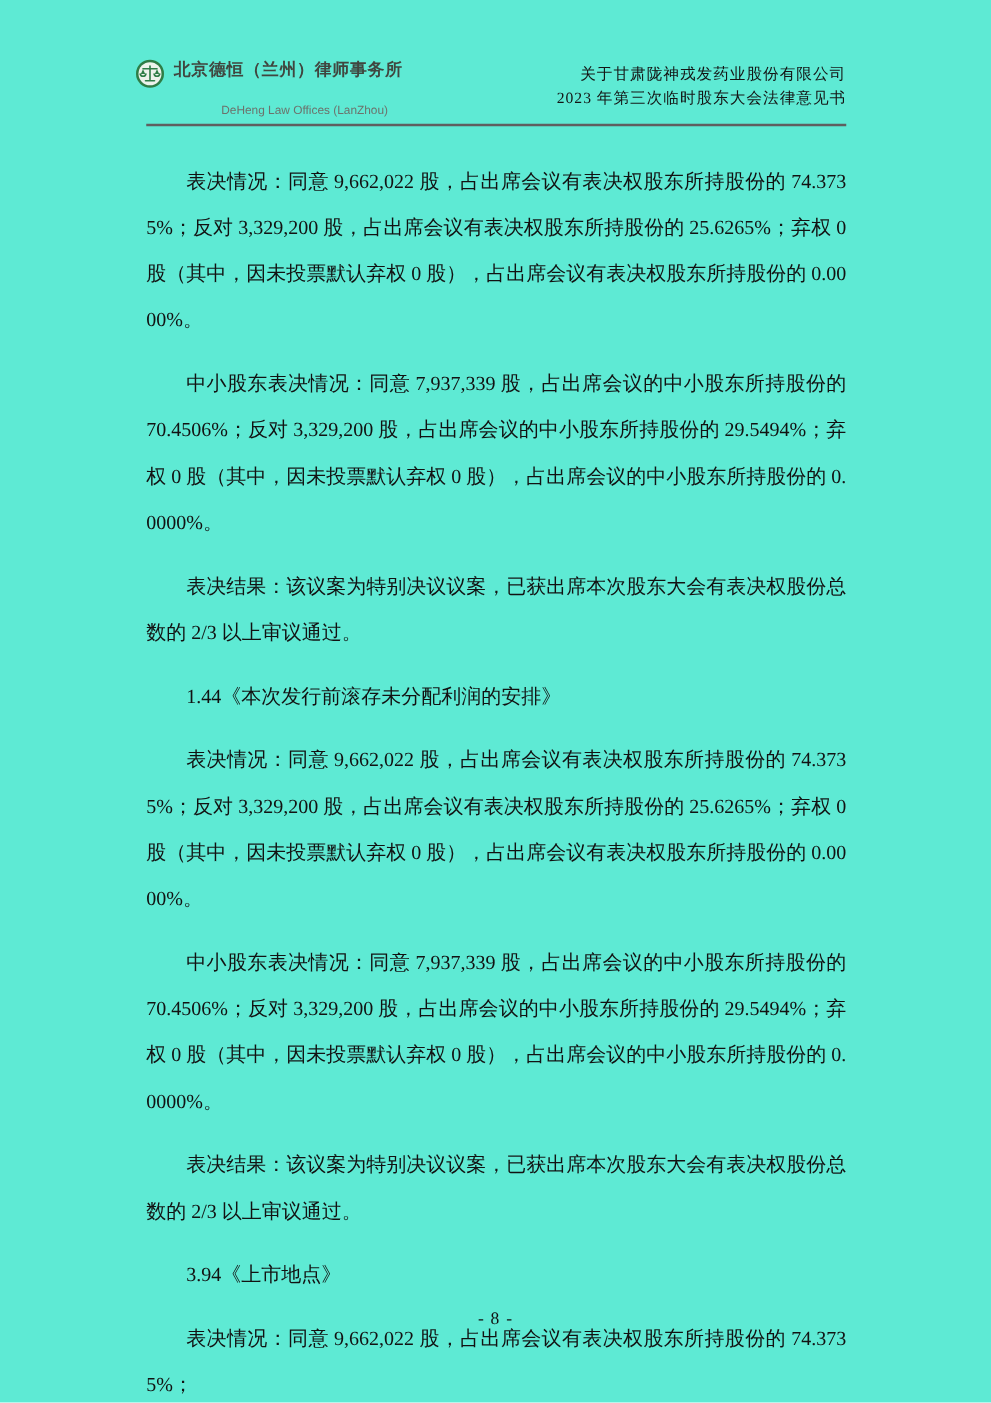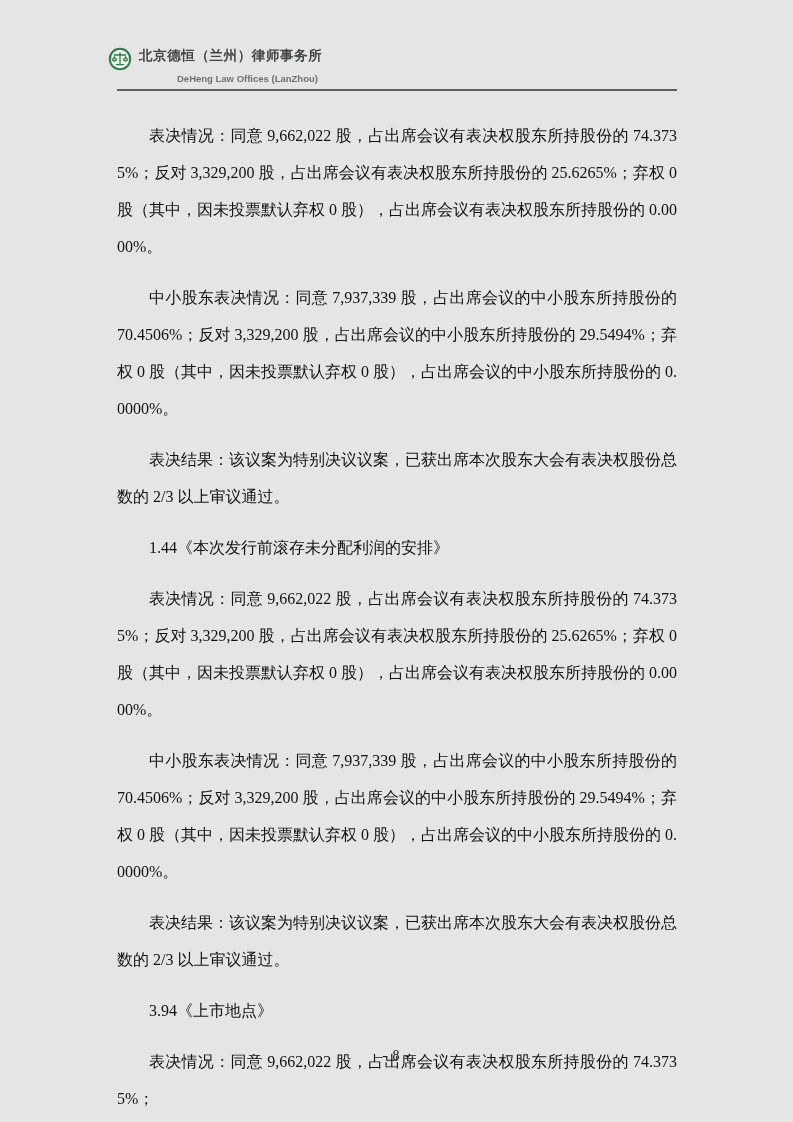--- a/index.html
+++ b/index.html
@@ -4,21 +4,21 @@
 <style>
   * { margin: 0; padding: 0; box-sizing: border-box; }
   html, body { background: #ffffff; }
   body { font-family: "Liberation Serif", "DejaVu Serif", serif; }
 
   .page {
     position: relative;
     width: 793px;
     height: 1122px;
     margin: 0 auto;
-    background: #e5e5e5;
+    background: #5eead4;
     overflow: hidden;
     color: #121212;
   }
 
   
   .page-header {
     display: flex;
     justify-content: space-between;
     align-items: flex-start;
     padding: 47px 116px 0 108px;
@@ -35,24 +35,24 @@
     font-size: 13.5px;
     font-weight: 700;
     letter-spacing: 0.6px;
     color: #40463f;
     line-height: 15px;
     white-space: nowrap;
   }
   .firm-name-en {
     font-family: "Liberation Sans", "DejaVu Sans", sans-serif;
     font-size: 9.5px;
-    font-weight: 700;
+    font-weight: 400;
     color: #6d726c;
     line-height: 12px;
-    margin-top: 10px;
+    margin-top: 20px;
     white-space: nowrap;
     padding-left: 38px;
   }
   .doc-title {
     text-align: right;
     font-size: 12.5px;
     line-height: 19px;
     letter-spacing: 0.8px;
     color: #141414;
     margin-top: 3px;
@@ -110,20 +110,22 @@
             <line x1="8.4" y1="17.6" x2="15.6" y2="17.6"></line>
           </g>
         </svg>
       </span>
       <div class="firm-names">
         <div class="firm-name-cn">北京德恒（兰州）律师事务所</div>
         <div class="firm-name-en">DeHeng Law Offices (LanZhou)</div>
       </div>
     </div>
     <div class="doc-title">
+      <div>关于甘肃陇神戎发药业股份有限公司</div>
+      <div>2023 年第三次临时股东大会法律意见书</div>
     </div>
   </header>
 
   <div class="header-rule"></div>
 
   <main class="doc-body">
     <p>表决情况：同意 9,662,022 股，占出席会议有表决权股东所持股份的 74.3735%；反对 3,329,200 股，占出席会议有表决权股东所持股份的 25.6265%；弃权 0 股（其中，因未投票默认弃权 0 股），占出席会议有表决权股东所持股份的 0.0000%。</p>
     <p>中小股东表决情况：同意 7,937,339 股，占出席会议的中小股东所持股份的 70.4506%；反对 3,329,200 股，占出席会议的中小股东所持股份的 29.5494%；弃权 0 股（其中，因未投票默认弃权 0 股），占出席会议的中小股东所持股份的 0.0000%。</p>
     <p>表决结果：该议案为特别决议议案，已获出席本次股东大会有表决权股份总数的 2/3 以上审议通过。</p>
     <p>1.44《本次发行前滚存未分配利润的安排》</p>

